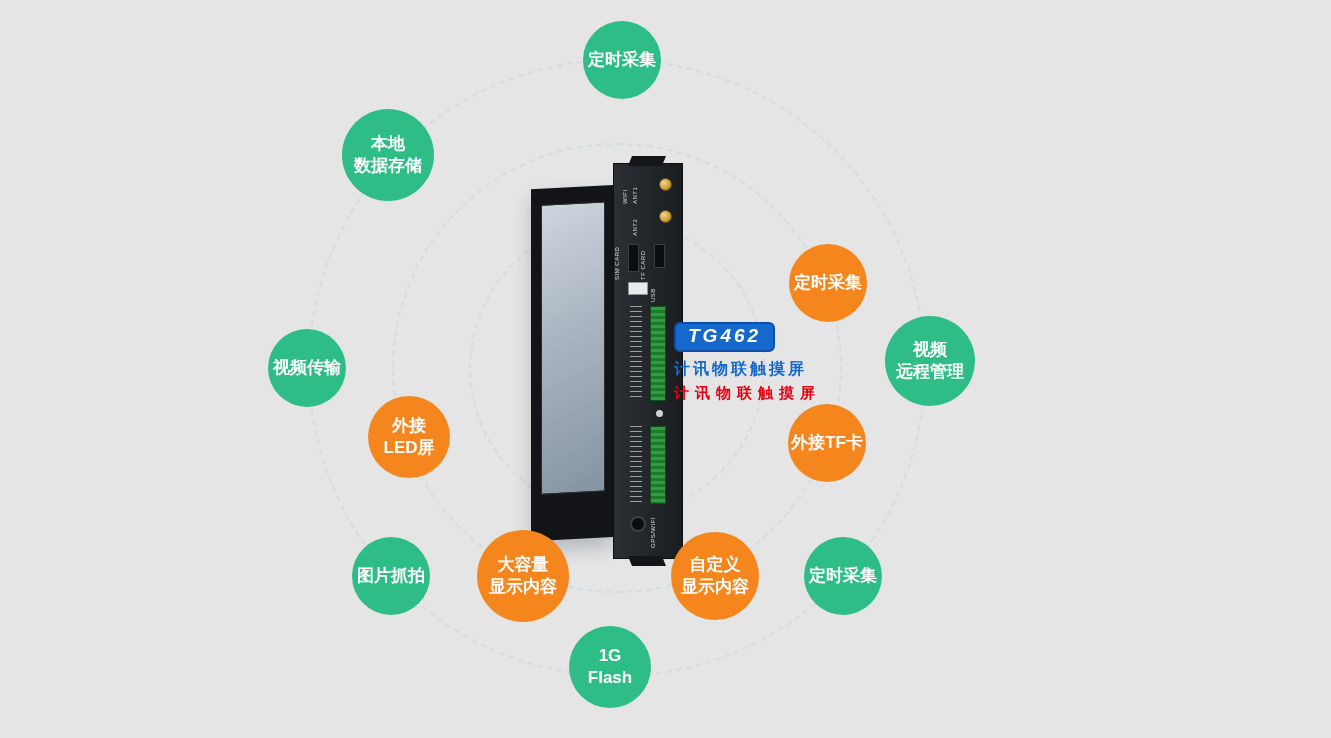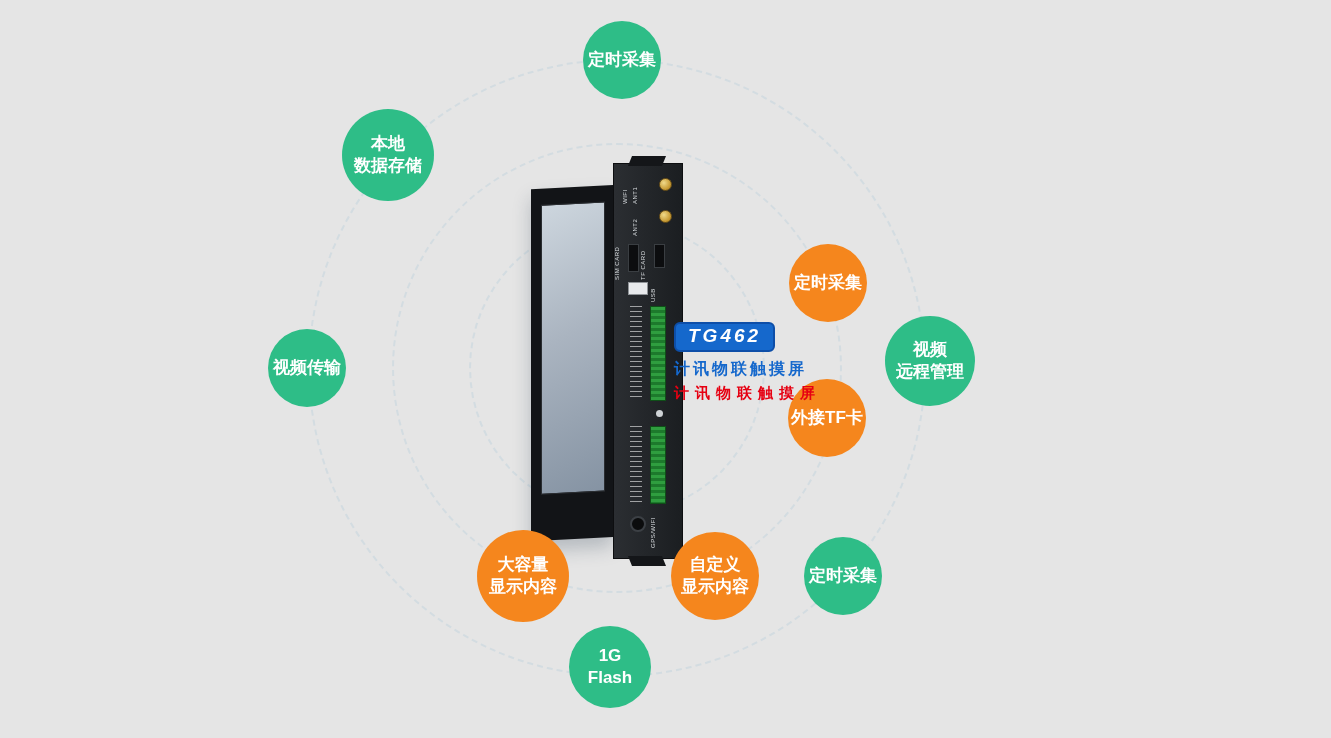--- a/index.html
+++ b/index.html
@@ -88,21 +88,24 @@
   <div class="ring" style="left:392px; top:143px; width:450px; height:450px;"></div>
   <div class="ring" style="left:308px; top:59px;  width:618px; height:618px;"></div>
 
   <div class="bubble green" style="left:583px; top:21px;  width:78px; height:78px;">定时采集</div>
   <div class="bubble green" style="left:342px; top:109px; width:92px; height:92px;">本地
 数据存储</div>
   <div class="bubble orange" style="left:789px; top:244px; width:78px; height:78px;">定时采集</div>
   <div class="bubble green" style="left:268px; top:329px; width:78px; height:78px;">视频传输</div>
   <div class="bubble green" style="left:885px; top:316px; width:90px; height:90px;">视频
 远程管理</div>
-  <div class="bubble orange" style="left:788px; top:379px; width:78px; height:78px;">外接TF卡</div>
+  <div class="bubble orange" style="left:368px; top:396px; width:82px; height:82px;">外接
+LED屏</div>
+  <div class="bubble orange" style="left:788px; top:404px; width:78px; height:78px;">外接TF卡</div>
+  <div class="bubble green" style="left:352px; top:537px; width:78px; height:78px;">图片抓拍</div>
   <div class="bubble orange" style="left:477px; top:530px; width:92px; height:92px;">大容量
 显示内容</div>
   <div class="bubble orange" style="left:671px; top:532px; width:88px; height:88px;">自定义
 显示内容</div>
   <div class="bubble green" style="left:804px; top:537px; width:78px; height:78px;">定时采集</div>
   <div class="bubble green" style="left:569px; top:626px; width:82px; height:82px;">1G
 Flash</div>
 
   <div class="device">
     <div class="device-front">

